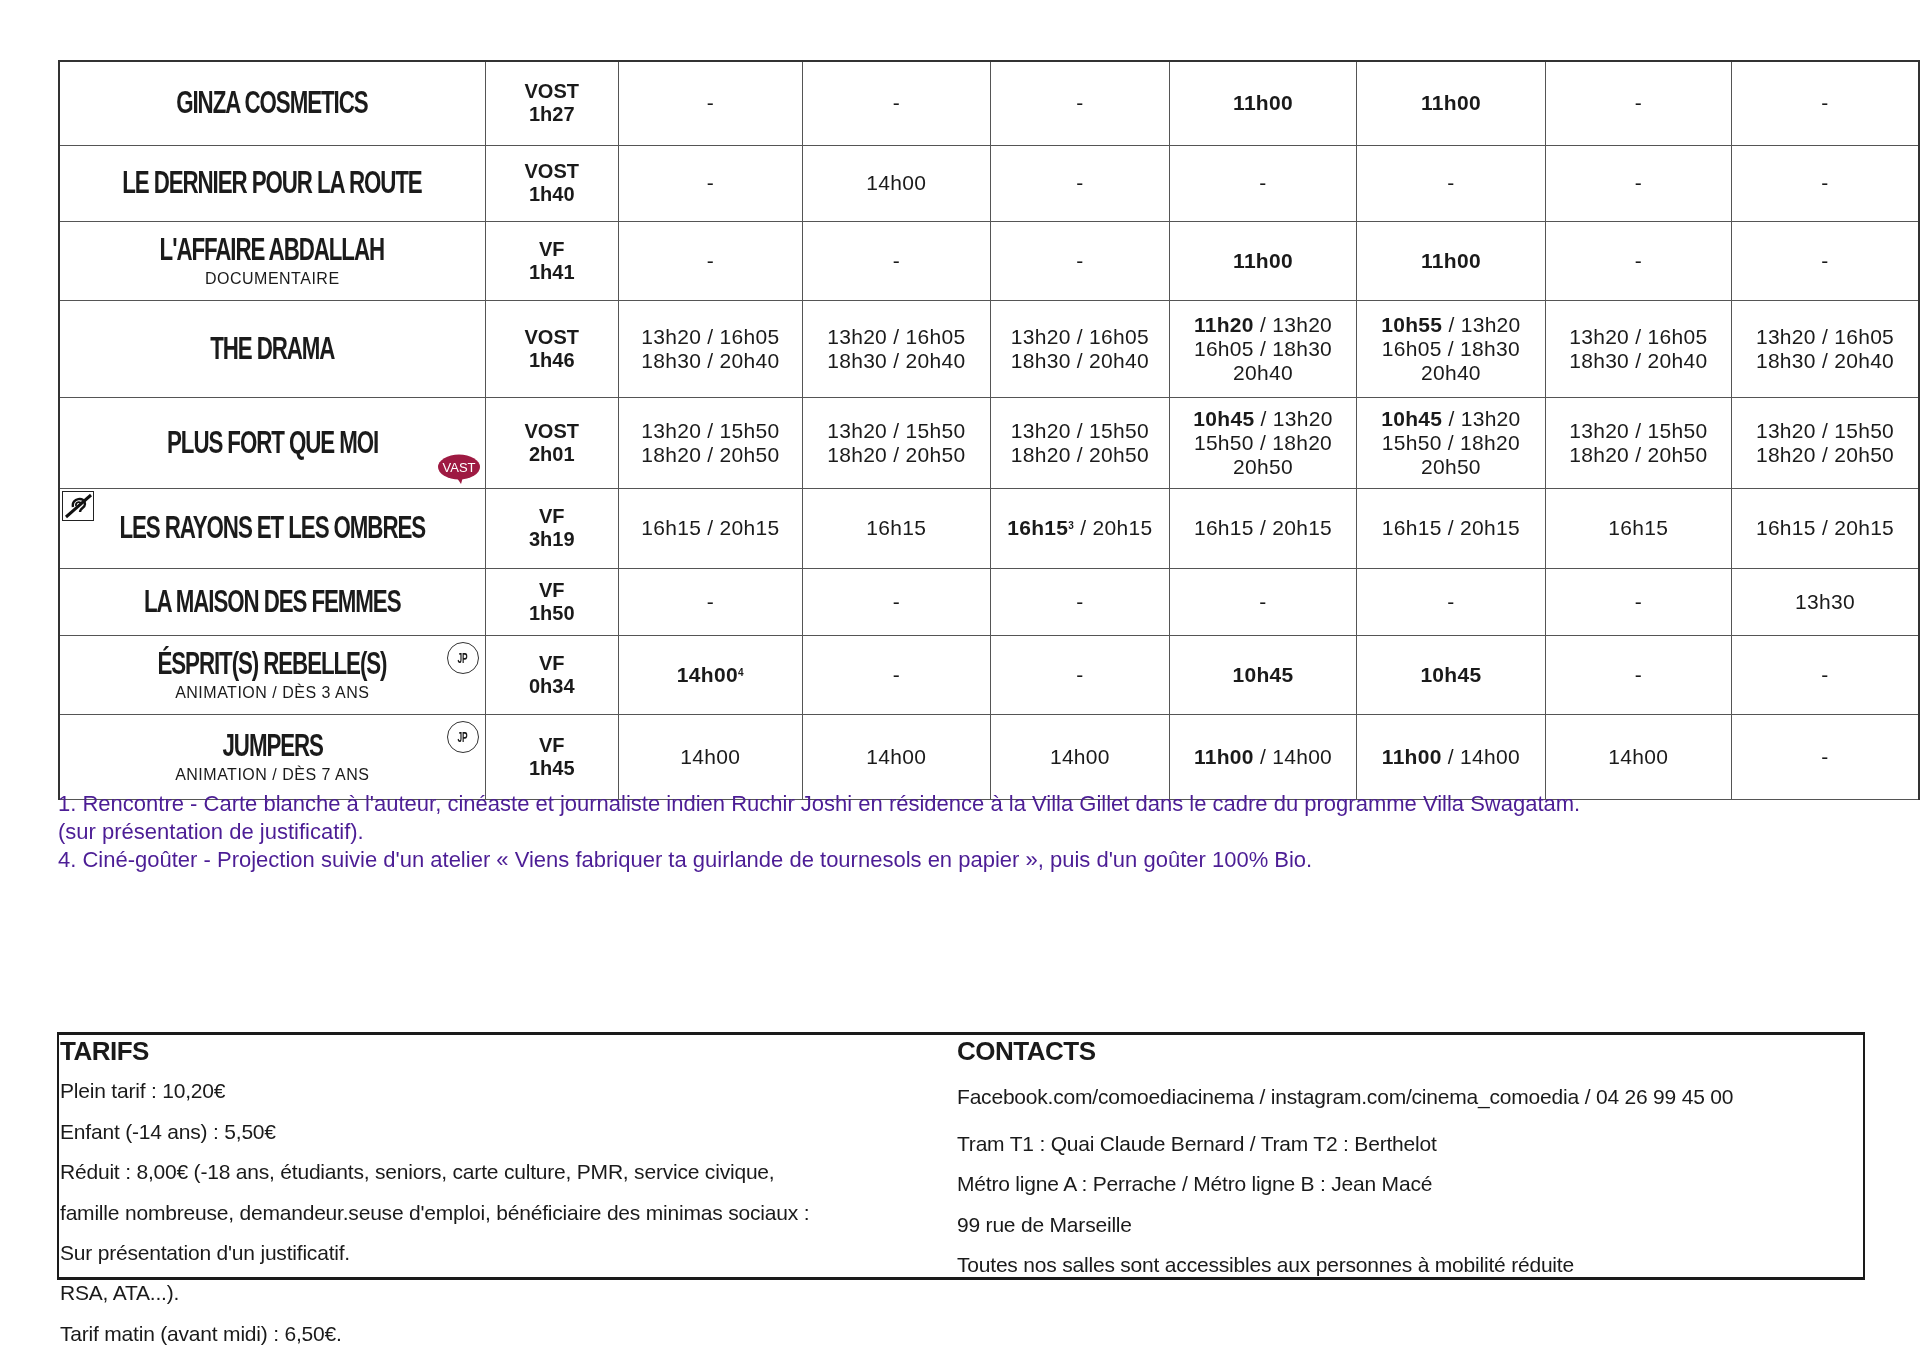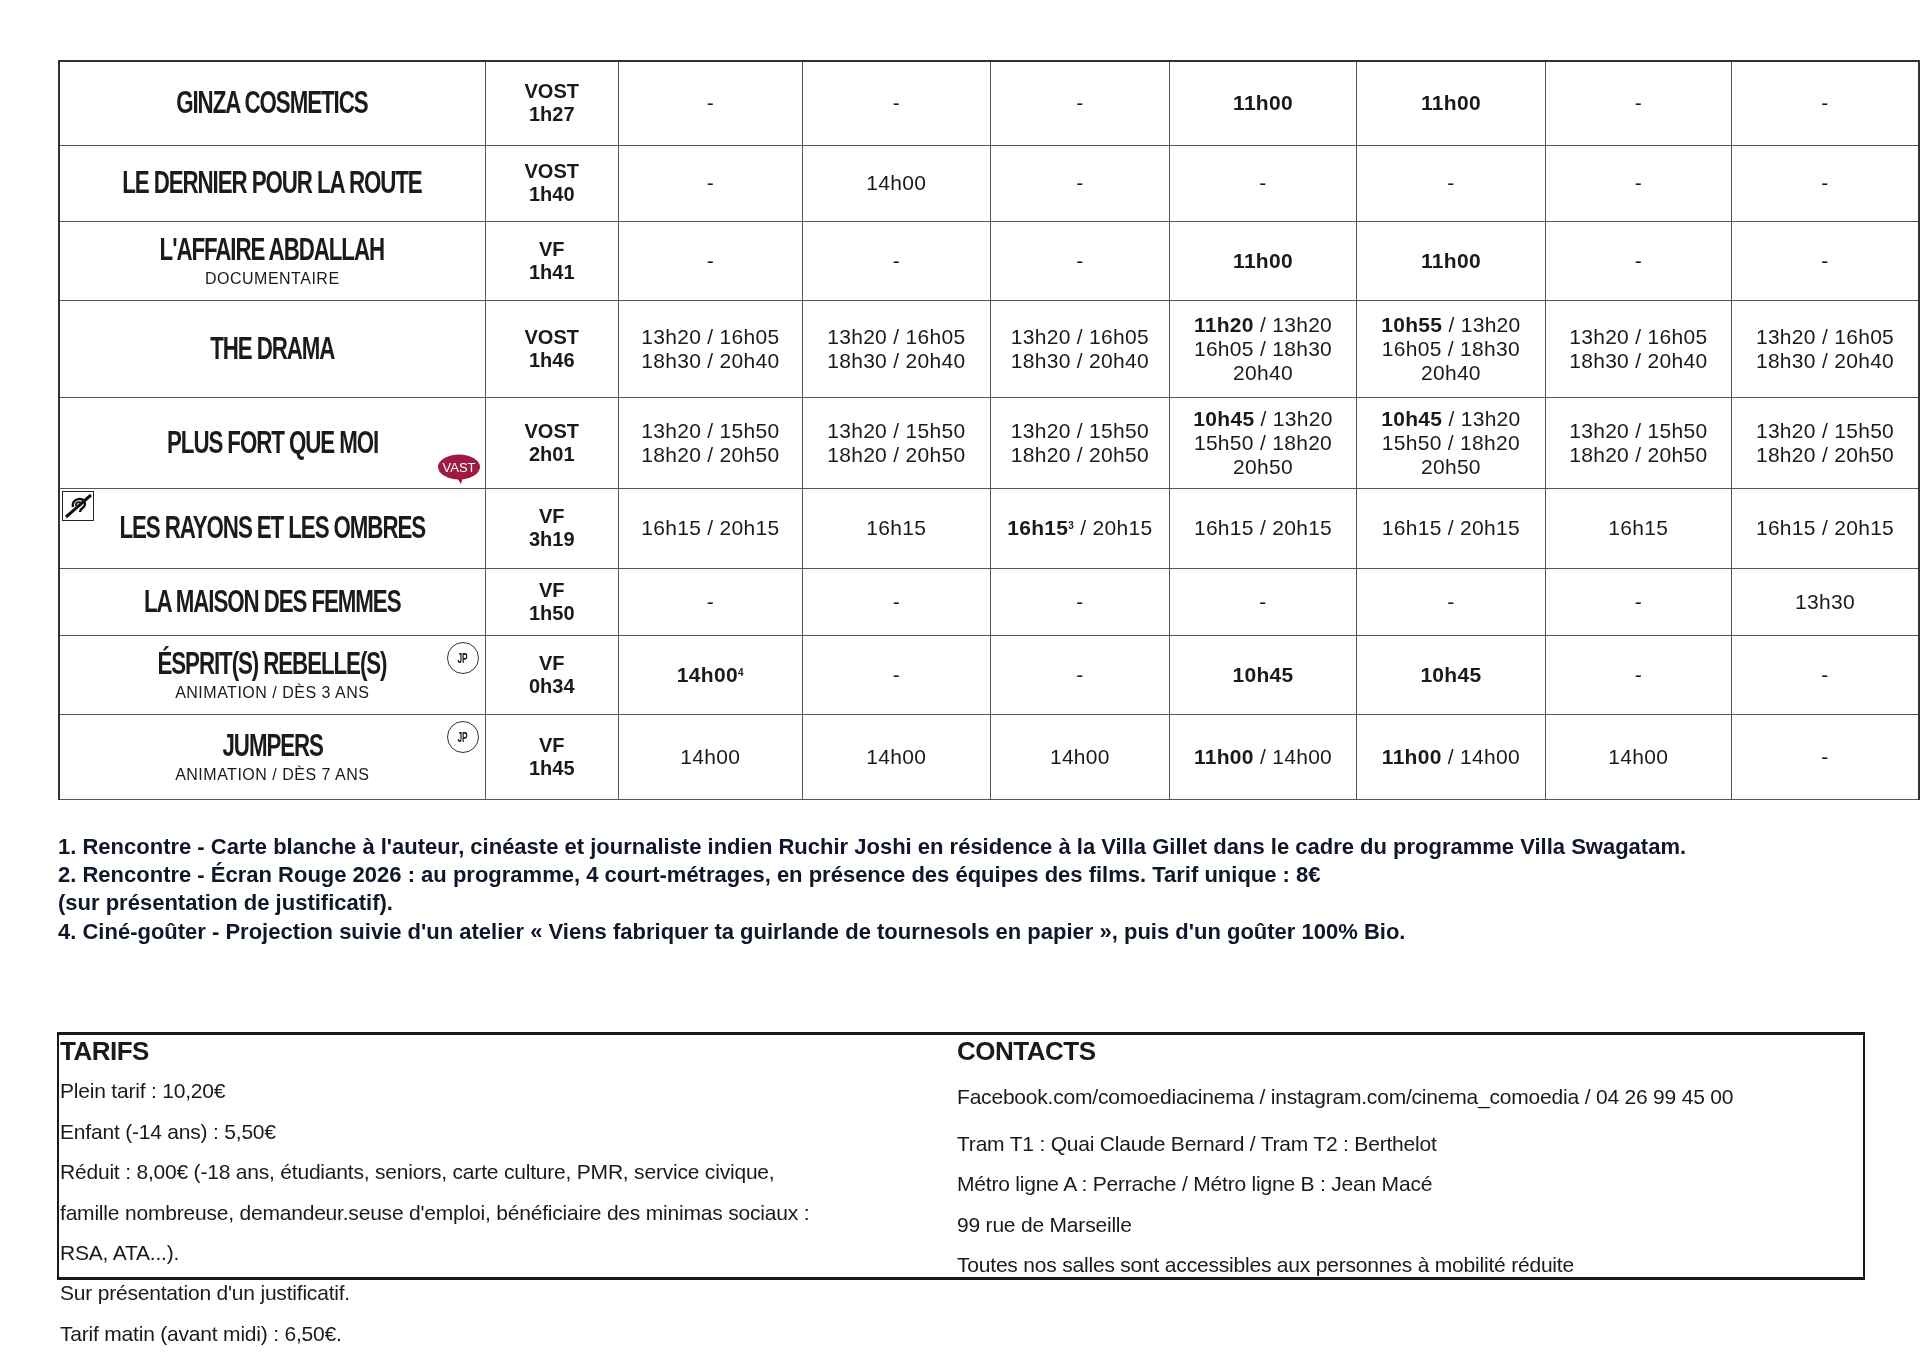--- a/index.html
+++ b/index.html
@@ -14,21 +14,21 @@
   .fmt { font-size: 20px; font-weight: bold; line-height: 23px; }
   .fmt span { display: block; }
   .times { font-size: 21px; line-height: 24px; letter-spacing: 0.3px; }
   .times .line { display: block; white-space: nowrap; }
   .times b { font-weight: bold; }
   .times sup { font-size: 10px; vertical-align: top; position: relative; top: -2px; }
   .vast { position: absolute; right: 4px; bottom: 6px; width: 44px; height: 28px; }
   .jp { position: absolute; right: 6px; top: 6px; width: 30px; height: 30px; border: 1.2px solid #333; border-radius: 50%; font-size: 14px; line-height: 30px; text-align: center; font-weight: bold; transform: scaleX(1); }
   .jp span { display: inline-block; transform: scaleX(0.6); }
   .hearing { position: absolute; left: 2px; top: 2px; width: 30px; height: 28px; border: 1.2px solid #222; background: #fff; }
-  .footnotes { position: absolute; left: 58px; top: 833px; font-size: 22px; line-height: 28.2px; color: #0f172a; font-weight: bold; }
+  .footnotes { position: absolute; left: 58px; top: 790px; font-size: 22px; line-height: 28.2px; color: #4c1d95; }
   .footnotes div { white-space: nowrap; }
   .infobox { position: absolute; left: 57px; top: 1032px; width: 1804px; height: 242px; border: 2px solid #1a1a1a; border-top-width: 3px; border-bottom-width: 3px; }
   .infobox .col { position: absolute; top: 4px; font-size: 21px; line-height: 24.4px; letter-spacing: -0.2px; }
   .infobox .col.left { left: 1px; width: 900px; }
   .infobox .col.right { left: 898px; width: 905px; }
   .infobox .heading { font-weight: bold; font-size: 26px; letter-spacing: -0.5px; }
   .infobox .line { white-space: nowrap; margin-top: 16px; }
   .infobox .gap { height: 6px; }
 </style>
 </head>
@@ -358,34 +358,33 @@
         </td>
         <td class="times">
           <span class="line"><span>-</span></span>
         </td>
       </tr>
 </tbody>
 </table>
 
 <div class="footnotes">
   <div>1. Rencontre - Carte blanche à l'auteur, cinéaste et journaliste indien Ruchir Joshi en résidence à la Villa Gillet dans le cadre du programme Villa Swagatam.</div>
-  <div>2. Rencontre - Écran Rouge 2026 : au programme, 4 court-métrages, en présence des équipes des films. Tarif unique : 8€</div>
   <div>(sur présentation de justificatif).</div>
   <div>4. Ciné-goûter - Projection suivie d'un atelier « Viens fabriquer ta guirlande de tournesols en papier », puis d'un goûter 100% Bio.</div>
 </div>
 
 <div class="infobox">
   <div class="col left">
     <div class="heading">TARIFS</div>
     <div class="line">Plein tarif : 10,20€</div>
     <div class="line">Enfant (-14 ans) : 5,50€</div>
     <div class="line">Réduit : 8,00€ (-18 ans, étudiants, seniors, carte culture, PMR, service civique,</div>
     <div class="line">famille nombreuse, demandeur.seuse d'emploi, bénéficiaire des minimas sociaux :</div>
+    <div class="line">Sur présentation d'un justificatif.</div>
     <div class="line">RSA, ATA...).</div>
-    <div class="line">Sur présentation d'un justificatif.</div>
     <div class="line">Tarif matin (avant midi) : 6,50€.</div>
     <div class="line">Carte d'abonnement : 41,40€ les 6 places (+3,60€ de support de carte)</div>
   </div>
   <div class="col right">
     <div class="heading">CONTACTS</div>
     <div class="gap"></div>
     <div class="line">Facebook.com/comoediacinema / instagram.com/cinema_comoedia / 04 26 99 45 00</div>
     <div class="gap"></div>
     <div class="line">Tram T1 : Quai Claude Bernard / Tram T2 : Berthelot</div>
     <div class="line">Métro ligne A : Perrache / Métro ligne B : Jean Macé</div>

